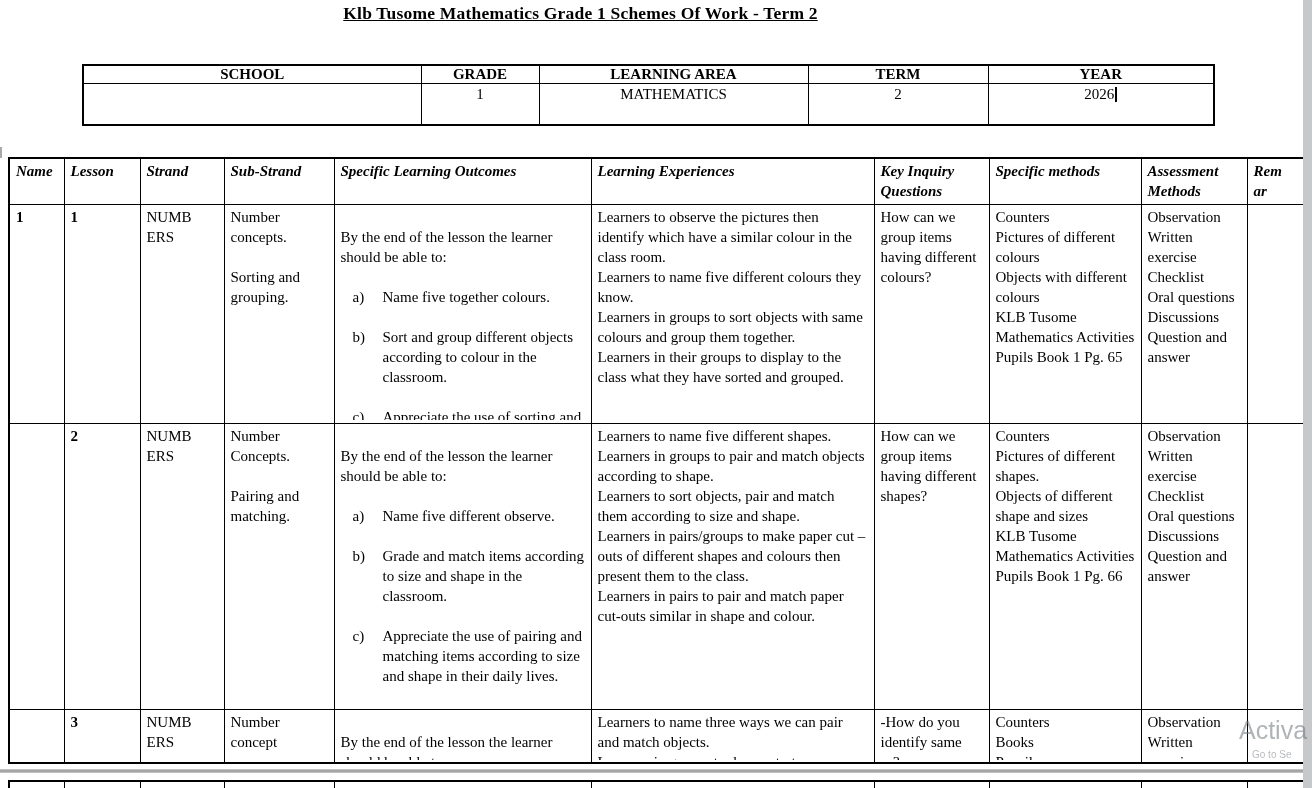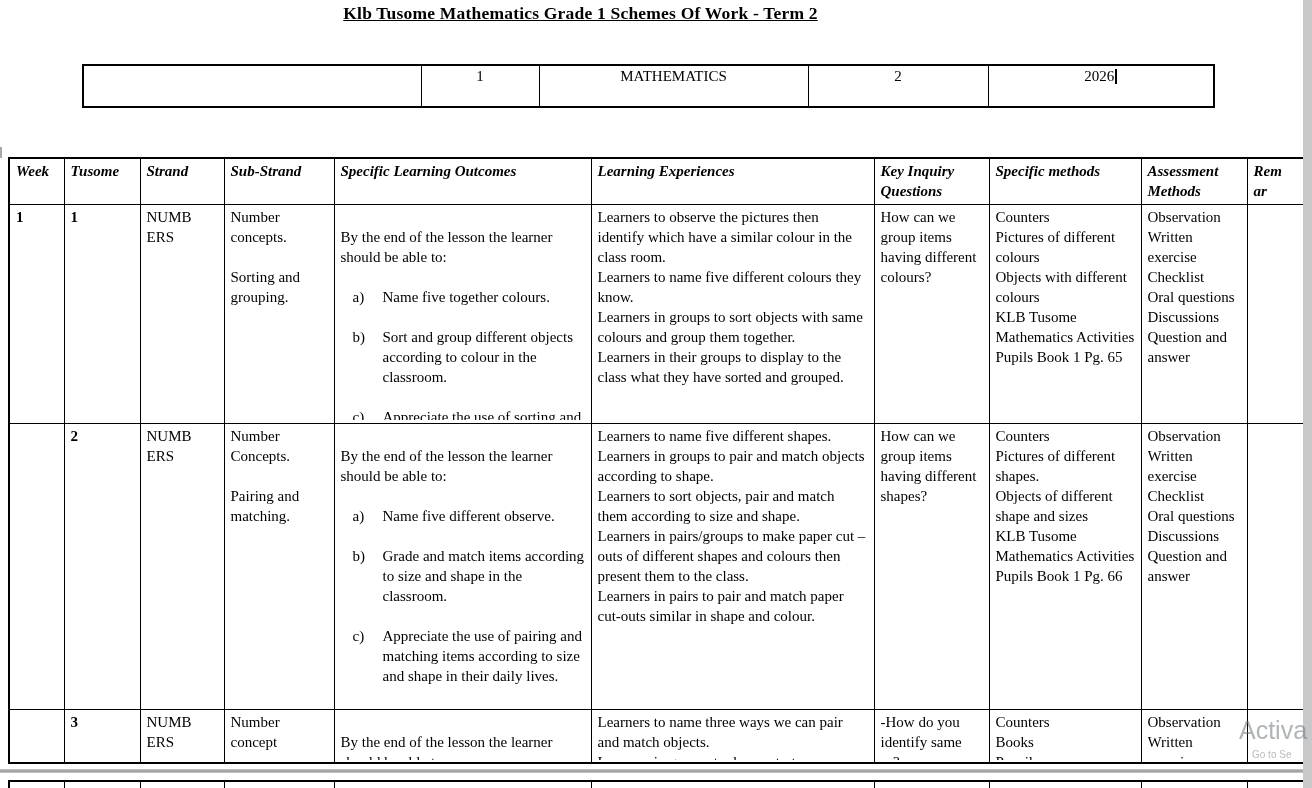--- a/index.html
+++ b/index.html
@@ -67,20 +67,27 @@
 <div class="info-wrap">
   <table class="info">
     <colgroup>
         <col style="width:338px">
         <col style="width:118px">
         <col style="width:269px">
         <col style="width:180px">
         <col style="width:226px">
       </colgroup>
     <tbody>
+        <tr>
+      <th>SCHOOL</th>
+      <th>GRADE</th>
+      <th>LEARNING AREA</th>
+      <th>TERM</th>
+      <th>YEAR</th>
+    </tr>
     <tr>
       <td></td>
       <td>1</td>
       <td>MATHEMATICS</td>
       <td>2</td>
       <td><span>2026</span><span class="caret"></span></td>
     </tr>
   </tbody>
     </table>
 </div>
@@ -94,22 +101,22 @@
         <col style="width:110px">
       <col style="width:257px">
         <col style="width:283px">
         <col style="width:115px">
         <col style="width:152px">
       <col style="width:106px">
         <col style="width:90px">
     </colgroup>
     <tbody>
         <tr>
-      <th>Week</th>
-      <th>Tusome</th>
+      <th>Name</th>
+      <th>Lesson</th>
       <th>Strand</th>
       <th>Sub-Strand</th>
       <th>Specific Learning Outcomes</th>
       <th>Learning Experiences</th>
       <th>Key Inquiry
 Questions</th>
       <th>Specific methods</th>
       <th>Assessment
 Methods</th>
       <th>Rem

